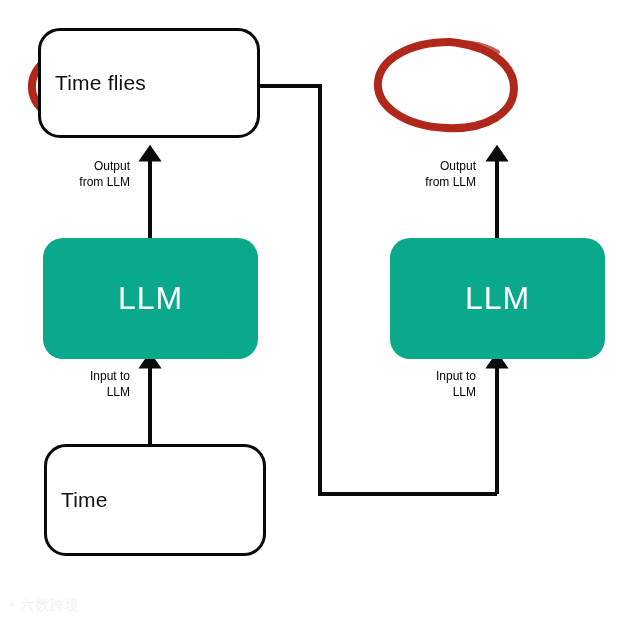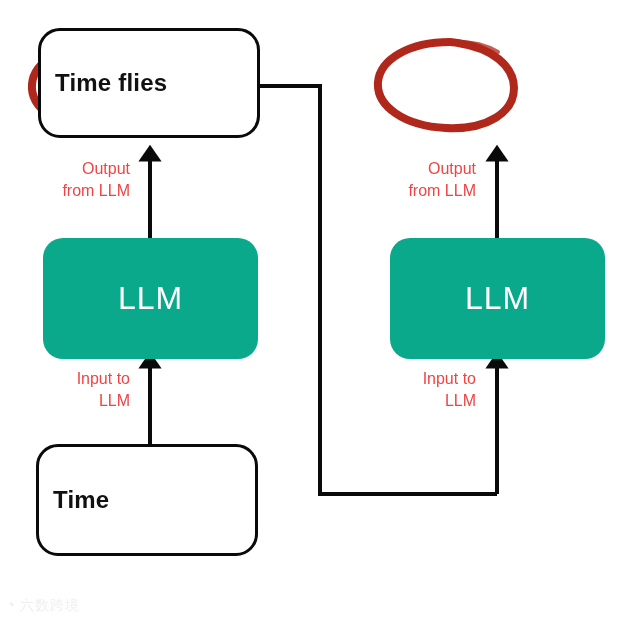--- a/index.html
+++ b/index.html
@@ -28,45 +28,44 @@
   }
 
   .text-box {
     border: 3px solid #0a0a0a;
     border-radius: 22px;
     background: #ffffff;
     padding-left: 14px;
   }
 
   .text-box .box-label {
-    font-size: 24px;
+    font-size: 21px;
     color: #111111;
     letter-spacing: 0.2px;
     white-space: nowrap;
     position: relative;
     z-index: 3;
-    font-weight: bold;
   }
 
   .llm-box {
     border-radius: 20px;
     justify-content: center;
   }
   .llm-box .box-label {
     font-size: 32px;
     color: #ffffff;
     letter-spacing: 1px;
   }
 
   
   .arrow-label {
     position: absolute;
-    font-size: 16px;
+    font-size: 12px;
     line-height: 1.35;
-    color: #ef4444;
+    color: #000000;
     text-align: right;
     white-space: pre-line;
   }
 
   
   #overlay {
     position: absolute;
     left: 0;
     top: 0;
     width: 617px;
@@ -146,21 +145,21 @@
   <div class="arrow-label" style="left:32px; top:158px; width:98px;">Output
 from LLM</div>
 
   <div class="node llm-box" style="left:43px; top:238px; width:215px; height:121px; background:#0ba98c;">
     <span class="box-label">LLM</span>
   </div>
 
   <div class="arrow-label" style="left:32px; top:368px; width:98px;">Input to
 LLM</div>
 
-  <div class="node text-box" style="left:36px; top:444px; width:222px; height:112px;">
+  <div class="node text-box" style="left:44px; top:444px; width:222px; height:112px;">
     <span class="box-label">Time</span>
   </div>
 
 
   <div class="arrow-label" style="left:378px; top:158px; width:98px;">Output
 from LLM</div>
 
   <div class="node llm-box" style="left:390px; top:238px; width:215px; height:121px; background:#0ba98c;">
     <span class="box-label">LLM</span>
   </div>

